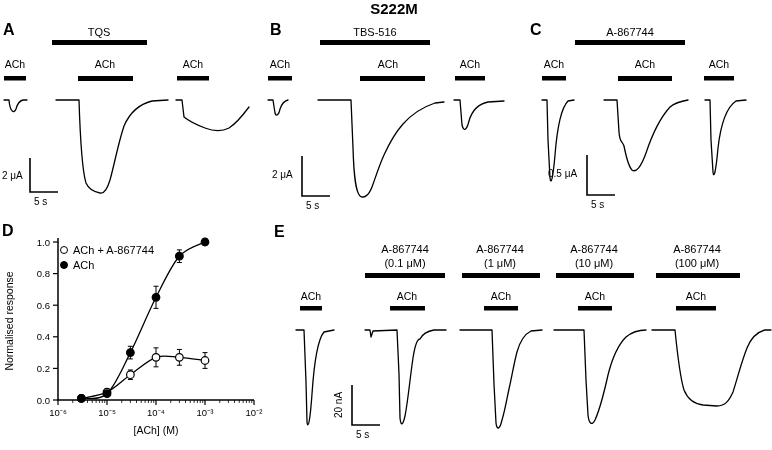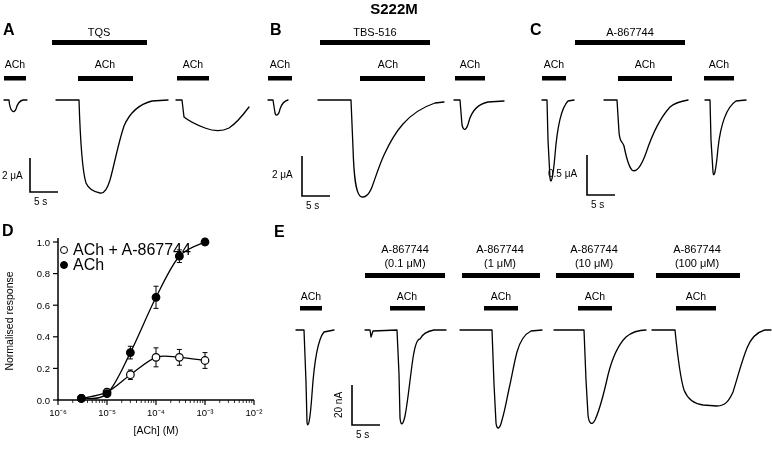--- a/index.html
+++ b/index.html
@@ -16,21 +16,21 @@
   .scale  { font-size:10px; }
   .axis-label { font-size:10.5px; }
   svg rect { fill:#000; }
   .trace   { fill:none; stroke:#000; stroke-width:1.3; stroke-linejoin:round; stroke-linecap:round; }
   .scalebar{ fill:none; stroke:#000; stroke-width:1.6; }
   .legend { position:absolute; left:60px; top:20px; }
   .legend-row { display:flex; align-items:center; gap:5px; height:15px; }
   .marker { width:8px; height:8px; border-radius:50%; display:inline-block; flex:0 0 auto; }
   .marker.open   { border:1.3px solid #000; background:#fff; }
   .marker.filled { border:1.3px solid #000; background:#000; }
-  .legend-label { font-size:16px; color:#000; white-space:nowrap; }
+  .legend-label { font-size:11px; color:#000; white-space:nowrap; }
 </style>
 </head>
 <body>
 
 <div class="figure">
 
   <div class="fig-title">S222M</div>
 
   <svg class="panel" width="258" height="200" style="left:0;top:20px">
     <text class="plabel" x="3" y="15">A</text>

